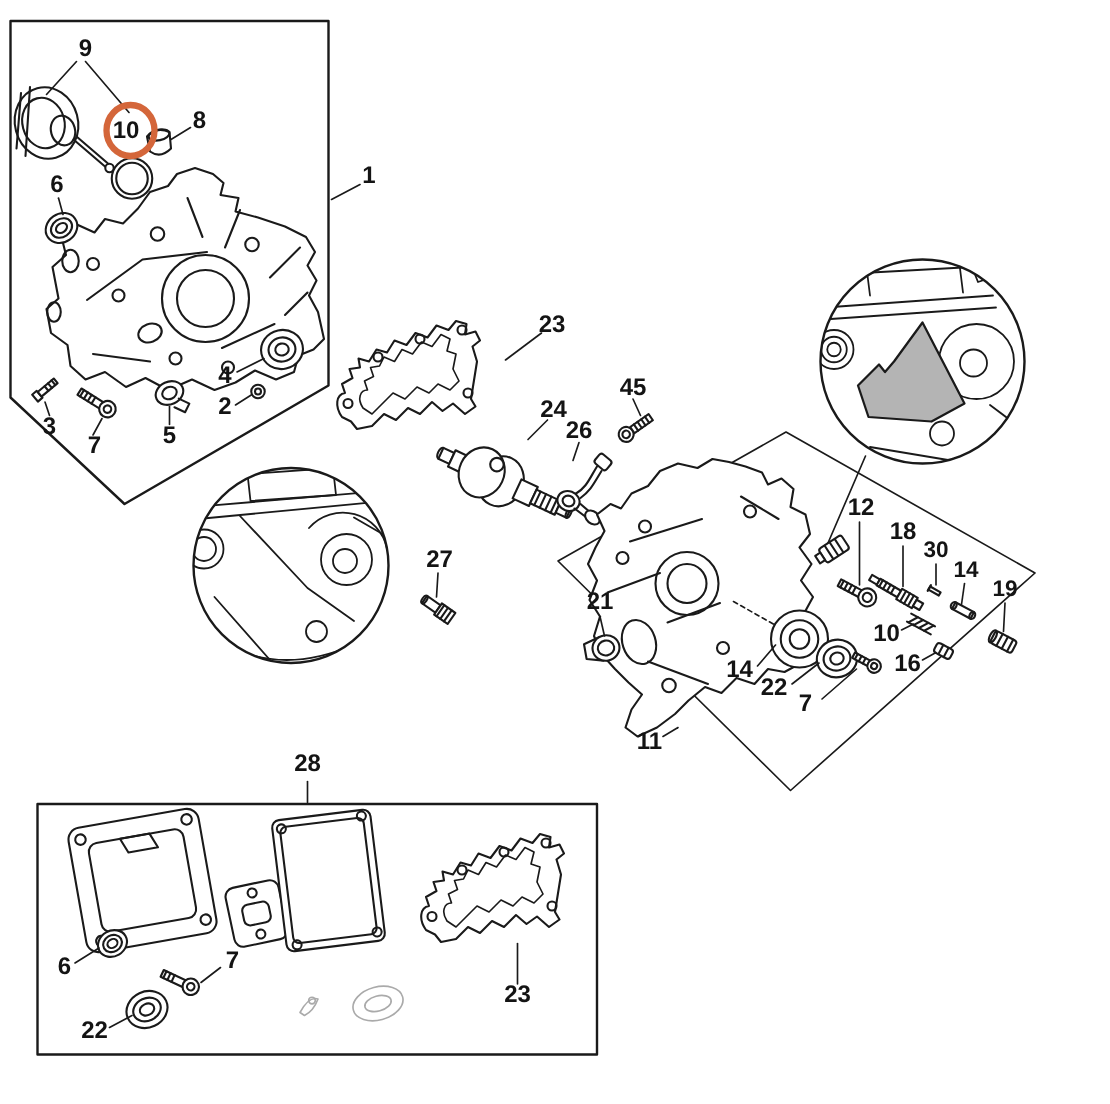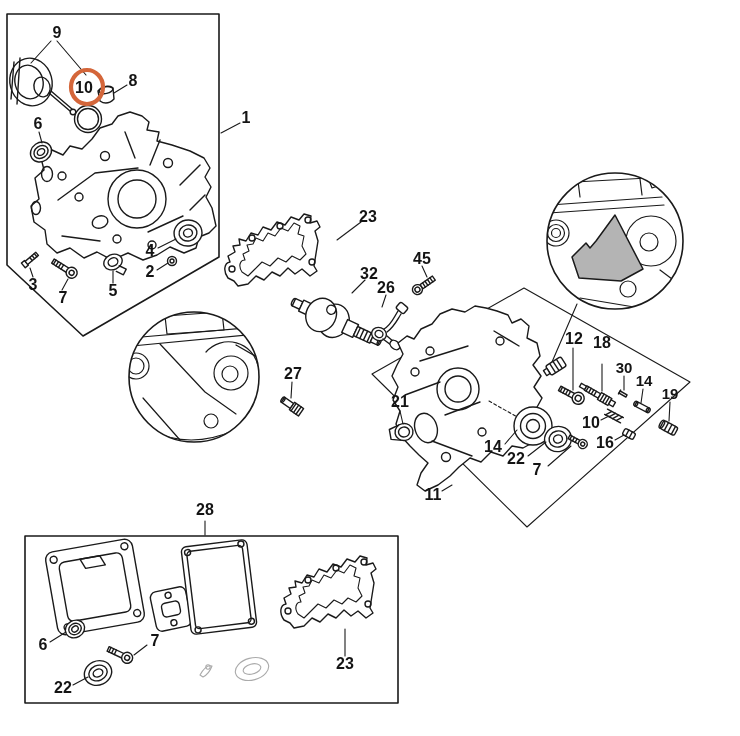--- a/index.html
+++ b/index.html
@@ -402,26 +402,26 @@
   <span class="callout" style="left:84px;top:88px">10</span>
   <span class="callout" style="left:133px;top:81px">8</span>
   <span class="callout" style="left:246px;top:118px">1</span>
   <span class="callout" style="left:38px;top:124px">6</span>
   <span class="callout" style="left:150px;top:251px">4</span>
   <span class="callout" style="left:150px;top:272px">2</span>
   <span class="callout" style="left:33px;top:285px">3</span>
   <span class="callout" style="left:63px;top:298px">7</span>
   <span class="callout" style="left:113px;top:291px">5</span>
   <span class="callout" style="left:368px;top:217px">23</span>
-  <span class="callout" style="left:369px;top:274px">32</span>
+  <span class="callout" style="left:369px;top:274px">24</span>
   <span class="callout" style="left:422px;top:259px">45</span>
   <span class="callout" style="left:386px;top:288px">26</span>
   <span class="callout" style="left:293px;top:374px">27</span>
   <span class="callout" style="left:574px;top:339px">12</span>
-  <span class="callout" style="left:602px;top:343px">18</span>
+  <span class="callout" style="left:602px;top:355px">18</span>
   <span class="callout sm" style="left:624px;top:367px">30</span>
   <span class="callout sm" style="left:644px;top:380px">14</span>
   <span class="callout sm" style="left:670px;top:393px">19</span>
   <span class="callout" style="left:591px;top:423px">10</span>
   <span class="callout" style="left:605px;top:443px">16</span>
   <span class="callout" style="left:400px;top:402px">21</span>
   <span class="callout" style="left:493px;top:447px">14</span>
   <span class="callout" style="left:516px;top:459px">22</span>
   <span class="callout" style="left:537px;top:470px">7</span>
   <span class="callout" style="left:433px;top:495px">11</span>

